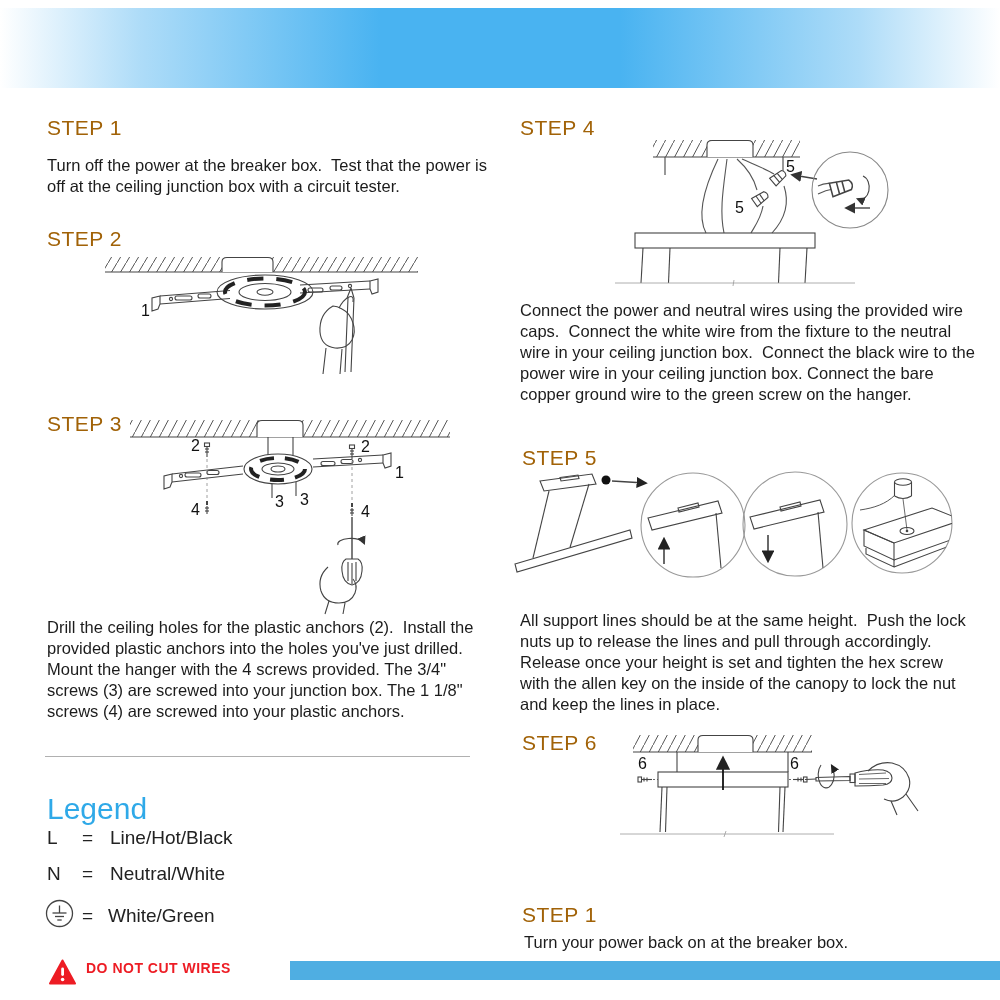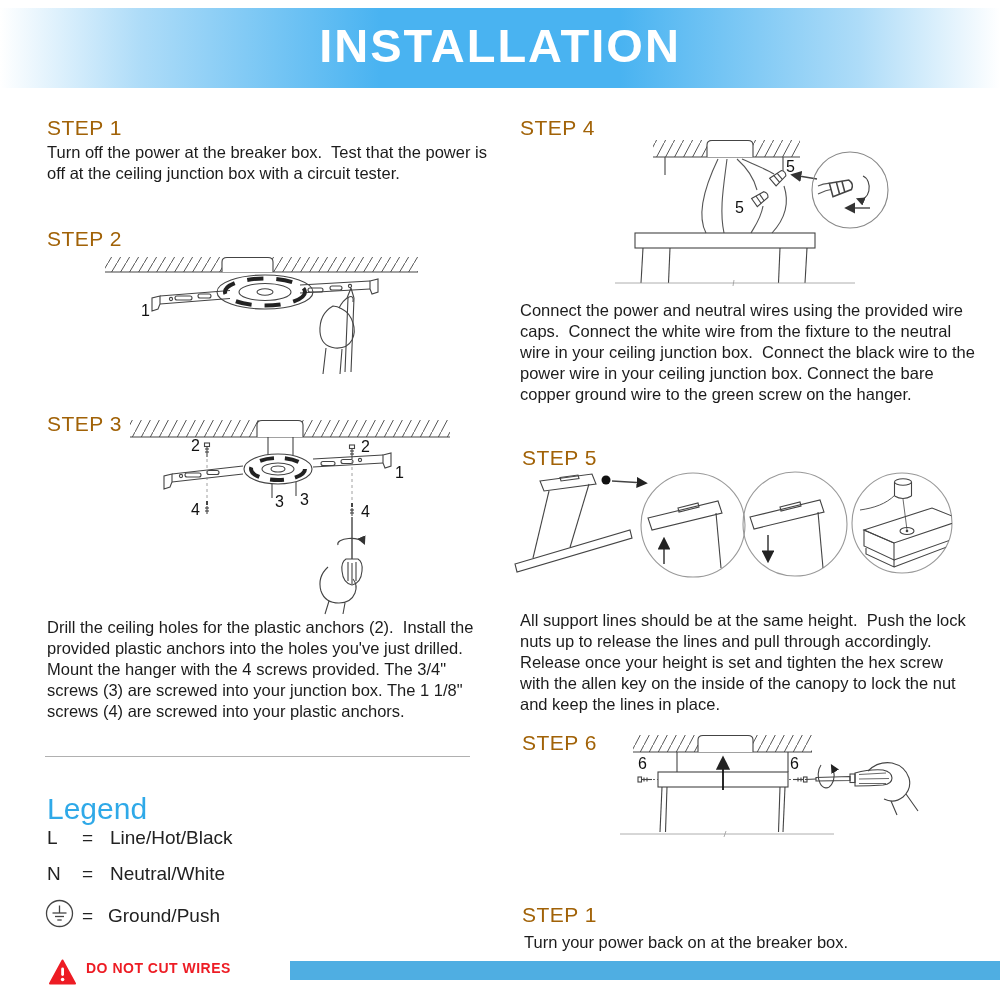--- a/index.html
+++ b/index.html
@@ -22,24 +22,23 @@
   .warn-bar{background:#4faee2;}
   svg{overflow:visible;}
   svg .ln{stroke:#444;fill:none;stroke-width:1.1;}
 </style>
 </head>
 <body>
 
 <div class="page">
 
   <div class="abs header-band"></div>
-  <div class="abs header-title">INSTALLATION</div>
 
   <div class="abs step-h" style="left:47px;top:116px">STEP 1</div>
-  <div class="abs body-text" style="left:47px;top:142px;width:440px">Turn off the power at the breaker box.  Test that the power is off at the ceiling junction box with a circuit tester.</div>
+  <div class="abs body-text" style="left:47px;top:155px;width:440px">Turn off the power at the breaker box.  Test that the power is off at the ceiling junction box with a circuit tester.</div>
 
   <div class="abs step-h" style="left:47px;top:227px">STEP 2</div>
 
   <svg class="abs" style="left:45px;top:248px" width="430" height="128" viewBox="0 0 430 128">
     <defs>
       <pattern id="h2" width="9" height="15" patternUnits="userSpaceOnUse">
         <line x1="0" y1="15" x2="9" y2="0" stroke="#555" stroke-width="1"></line>
       </pattern>
     </defs>
     <g class="ln">
@@ -173,21 +172,21 @@
         <g stroke="#444" stroke-width="1.3" fill="none">
           <circle cx="14.5" cy="14.5" r="13"></circle>
           <line x1="14.5" y1="6.5" x2="14.5" y2="14"></line>
           <line x1="7.5" y1="14" x2="21.5" y2="14"></line>
           <line x1="10" y1="17.5" x2="19" y2="17.5"></line>
           <line x1="12.3" y1="21" x2="16.7" y2="21"></line>
         </g>
       </svg>
     </span>
     <span class="legend-eq" style="width:26px">=</span>
-    <span>Ground/Push</span>
+    <span>White/Green</span>
   </div>
 
   <div class="abs step-h" style="left:520px;top:116px">STEP 4</div>
 
   <svg class="abs" style="left:520px;top:126px" width="465" height="170" viewBox="0 0 465 170">
     <defs>
       <pattern id="h4" width="9" height="17" patternUnits="userSpaceOnUse">
         <line x1="0" y1="17" x2="9" y2="0" stroke="#555" stroke-width="1"></line>
       </pattern>
       <marker id="ar4" markerWidth="8" markerHeight="8" refX="6" refY="4" orient="auto">

